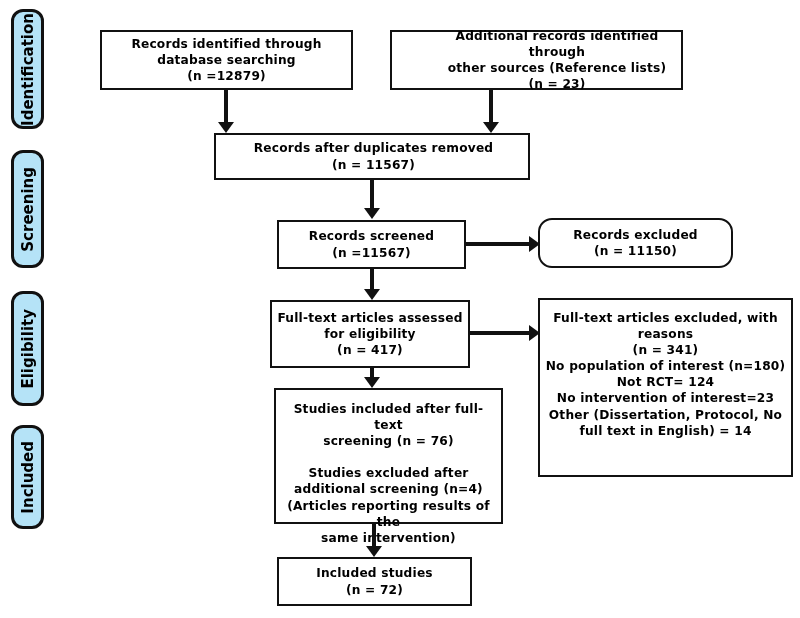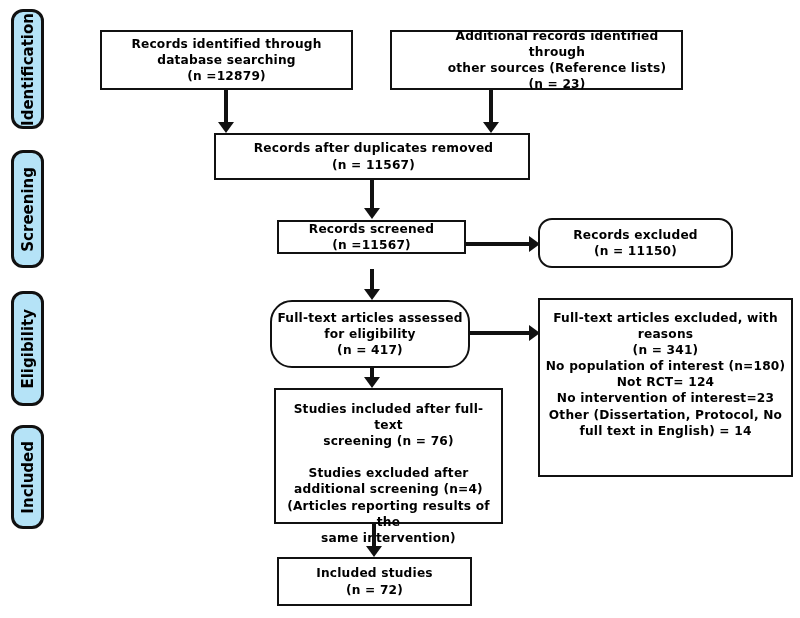--- a/index.html
+++ b/index.html
@@ -104,37 +104,37 @@
   <div class="arrow-down" style="left:483px;top:122px;"></div>
 
   <div class="fbox" style="left:214px;top:133px;width:316px;height:47px;padding-left:7px;">
     <span class="btext">Records after duplicates removed
 (n = 11567)</span>
   </div>
 
   <div class="vline" style="left:370px;top:180px;height:29px;"></div>
   <div class="arrow-down" style="left:364px;top:208px;"></div>
 
-  <div class="fbox" style="left:277px;top:220px;width:189px;height:34px;">
+  <div class="fbox" style="left:277px;top:220px;width:189px;height:49px;">
     <span class="btext">Records screened
 (n =11567)</span>
   </div>
 
   <div class="hline" style="left:466px;top:242px;width:66px;"></div>
   <div class="arrow-right" style="left:529px;top:236px;"></div>
 
   <div class="fbox" style="left:538px;top:218px;width:195px;height:50px;border-radius:14px;">
     <span class="btext">Records excluded
 (n = 11150)</span>
   </div>
 
   <div class="vline" style="left:370px;top:269px;height:22px;"></div>
   <div class="arrow-down" style="left:364px;top:289px;"></div>
 
-  <div class="fbox" style="left:270px;top:300px;width:200px;height:68px;border-radius:22px;">
+  <div class="fbox" style="left:270px;top:300px;width:200px;height:68px;">
     <span class="btext">Full-text articles assessed
 for eligibility
 (n = 417)</span>
   </div>
 
   <div class="hline" style="left:470px;top:331px;width:62px;"></div>
   <div class="arrow-right" style="left:529px;top:325px;"></div>
 
   <div class="fbox reasons" style="left:538px;top:298px;width:255px;height:179px;">
     <span class="btext">Full-text articles excluded, with

